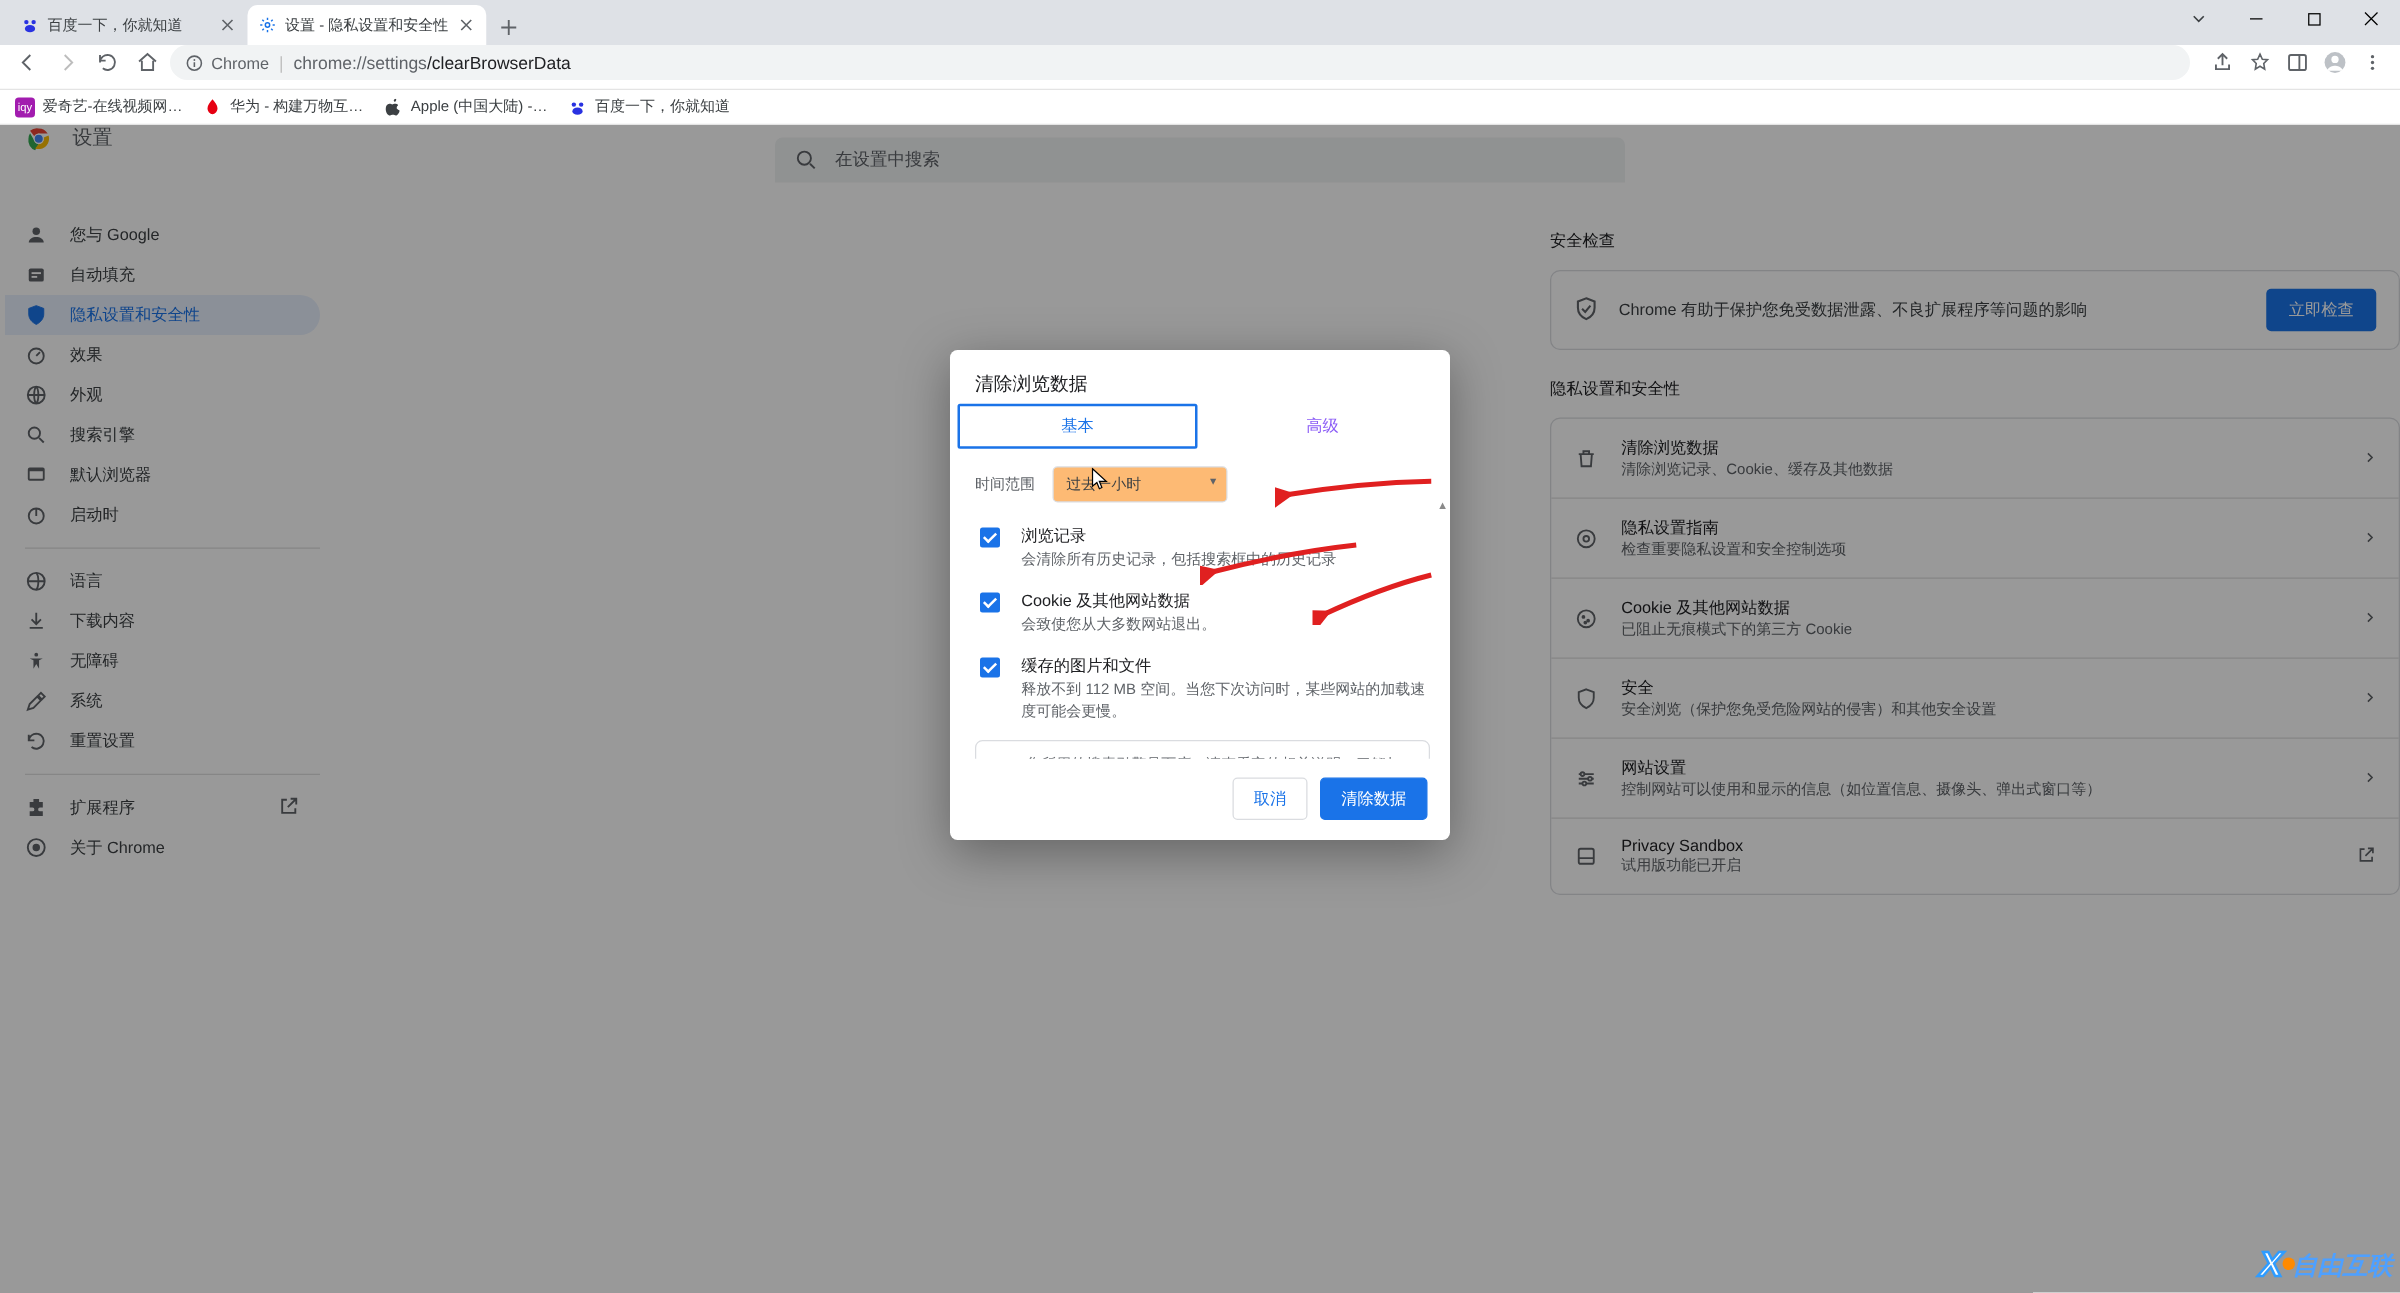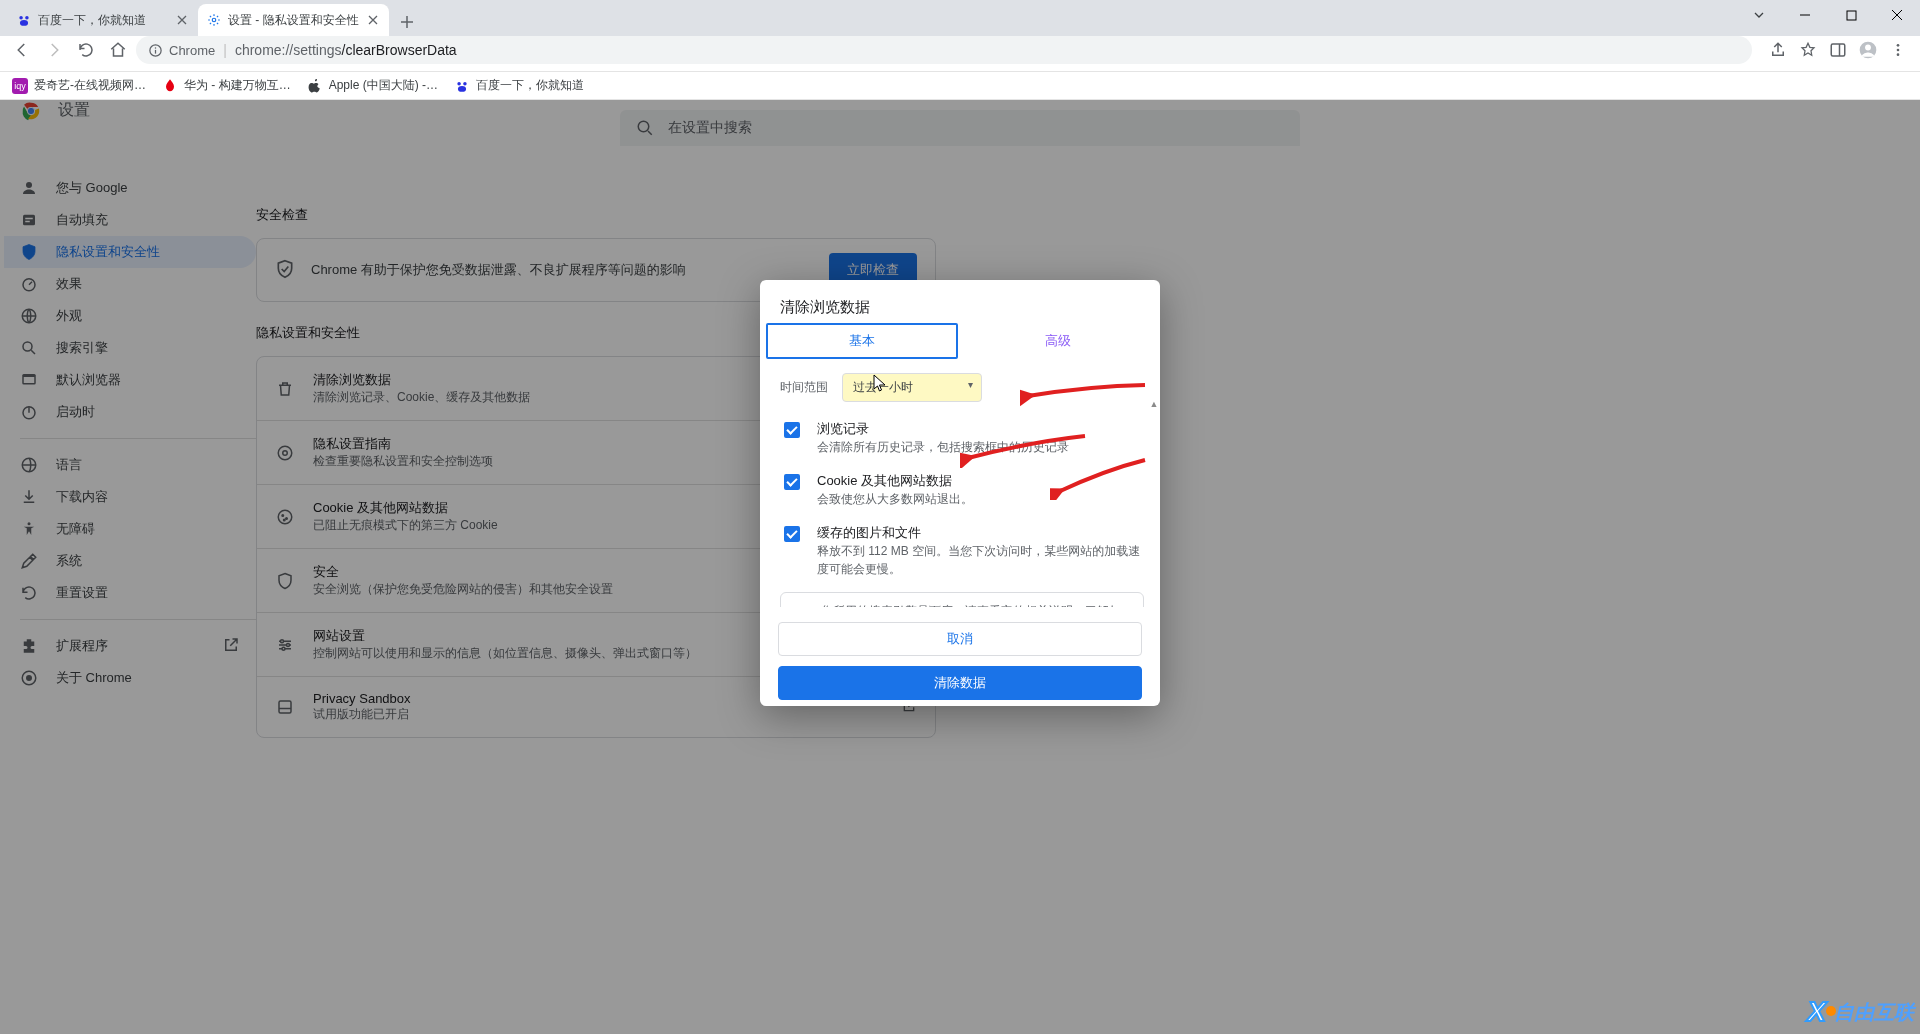--- a/index.html
+++ b/index.html
@@ -50,21 +50,21 @@
   .search-box { height:36px; background:#f1f3f4; border-radius:6px 6px 0 0; display:flex; align-items:center; padding:0 16px; gap:14px; color:#5f6368; font-size:14px; }
   
   .sidebar { width:256px; padding-top:72px; padding-left:4px; }
   .side-item { height:32px; display:flex; align-items:center; gap:18px; padding:0 16px; border-radius:0 16px 16px 0; color:#3c4043; font-size:13px; }
   .side-item.active { background:var(--blue-light); color:var(--blue); }
   .side-item.active svg { stroke: var(--blue); fill: var(--blue); }
   .side-item svg { width:18px; height:18px; }
   .side-sep { height:1px; background:var(--divider); margin:10px 0 10px 16px; }
   .side-item .ext-icon { margin-left:auto; }
   
-  .main { flex:1; padding-top:72px; display:flex; justify-content:flex-start;margin-top:22px; }
+  .main { flex:1; padding-top:72px; display:flex; justify-content:flex-end; }
   .main-inner { width:680px; }
   .section-title { font-size:13px; color:#202124; margin:12px 0 14px 0; }
   .card { border:1px solid var(--grey-border); border-radius:8px; background:#fff; }
   .safety-card { display:flex; align-items:center; padding:14px 18px; gap:16px; }
   .safety-text { flex:1; font-size:13px; color:#3c4043; }
   .check-btn { background:var(--blue); color:#fff; border:none; border-radius:4px; padding:8px 18px; font-size:13px; }
   .setting-row { display:flex; align-items:center; padding:14px 18px; gap:18px; border-top:1px solid var(--divider); }
   .setting-row:first-child { border-top:none; }
   .setting-row .icon { width:20px; color:#5f6368; display:flex; justify-content:center; }
   .setting-row .texts { flex:1; }
@@ -74,29 +74,29 @@
   .extlink { color:#5f6368; }
   
   .dialog-backdrop { position:absolute; inset:0; z-index:30; display:flex; justify-content:center; }
   .dialog { position:absolute; top:180px; width:400px; background:#fff; border-radius:6px; box-shadow:0 10px 40px rgba(0,0,0,.35); padding:0; z-index:40;}
   .dialog-title { padding:18px 20px 2px 20px; font-size:15px; color:#202124; }
   .dialog-tabs { display:flex; padding:4px 6px 0 6px; gap:4px;justify-content:center; }
   .dtab { flex:1; height:36px; display:flex; align-items:center; justify-content:center; font-size:13px; color:#8b5cf6; border:2px solid transparent; }
   .dtab.active { color:var(--blue); border:2px solid var(--blue); border-radius:2px; }
   .dialog-body { padding:8px 0px 0 20px; max-height:248px; overflow:hidden; position:relative; border-top:0;}
   .time-row { display:flex; align-items:center; gap:14px; font-size:12px; color:#5f6368; padding:6px 0 10px 0; }
-  .select { border:1px solid var(--grey-border); border-radius:4px; padding:5px 30px 5px 10px; font-size:12px; color:#3c4043; position:relative; min-width:140px; background: #fef9c3;}
+  .select { border:1px solid var(--grey-border); border-radius:4px; padding:5px 30px 5px 10px; font-size:12px; color:#3c4043; position:relative; min-width:140px; background: #fdba74;}
   .select:after { content:"▾"; position:absolute; right:8px; top:5px; color:#5f6368; font-size:10px; }
   .opt { display:flex; gap:14px; padding:8px 16px 8px 0; font-size:12px; }
   .opt input[type="checkbox"]{ appearance:none; width:16px; height:16px; border:2px solid var(--blue); border-radius:2px; background:var(--blue); position:relative; flex:none; margin-top:2px;}
   .opt input[type="checkbox"]:after{ content:""; position:absolute; left:3px; top:0px; width:4px; height:8px; border:solid #fff; border-width:0 2px 2px 0; transform:rotate(45deg); }
   .opt .ot { color:#202124; font-size:13px; }
   .opt .od { color:#5f6368; font-size:12px; line-height:1.5; }
   .note { border:1px solid var(--grey-border); border-radius:6px; padding:10px 12px; margin:6px 16px 0 0; font-size:12px; color:#5f6368; display:flex; gap:12px; align-items:flex-start;}
-  .dialog-footer { display:flex; justify-content:flex-end; gap:10px; padding:14px 18px 6px; border-top:1px solid transparent;flex-direction:column; }
+  .dialog-footer { display:flex; justify-content:flex-end; gap:10px; padding:14px 18px 16px; border-top:1px solid transparent; }
   .btn { border-radius:4px; padding:7px 16px; font-size:13px; cursor:pointer; }
   .btn.cancel { background:#fff; border:1px solid var(--grey-border); color:var(--blue); }
   .btn.primary { background:var(--blue); border:1px solid var(--blue); color:#fff; }
   
   .fake-scroll { position:absolute; right:2px; height:232px; width:8px; top:40px; display:flex; flex-direction:column; justify-content:space-between; align-items:center;}
   .fake-scroll .arrow { font-size:9px; color:#8a8a8a; }
   
   .arrow-ann { position:absolute; pointer-events:none; z-index:50; }
   
   .watermark { position:absolute; right:6px; bottom:6px; font-size:20px; font-weight:700; font-style:italic; color:#4ea0ff; z-index:60; display:flex; align-items:center; gap:4px;}

